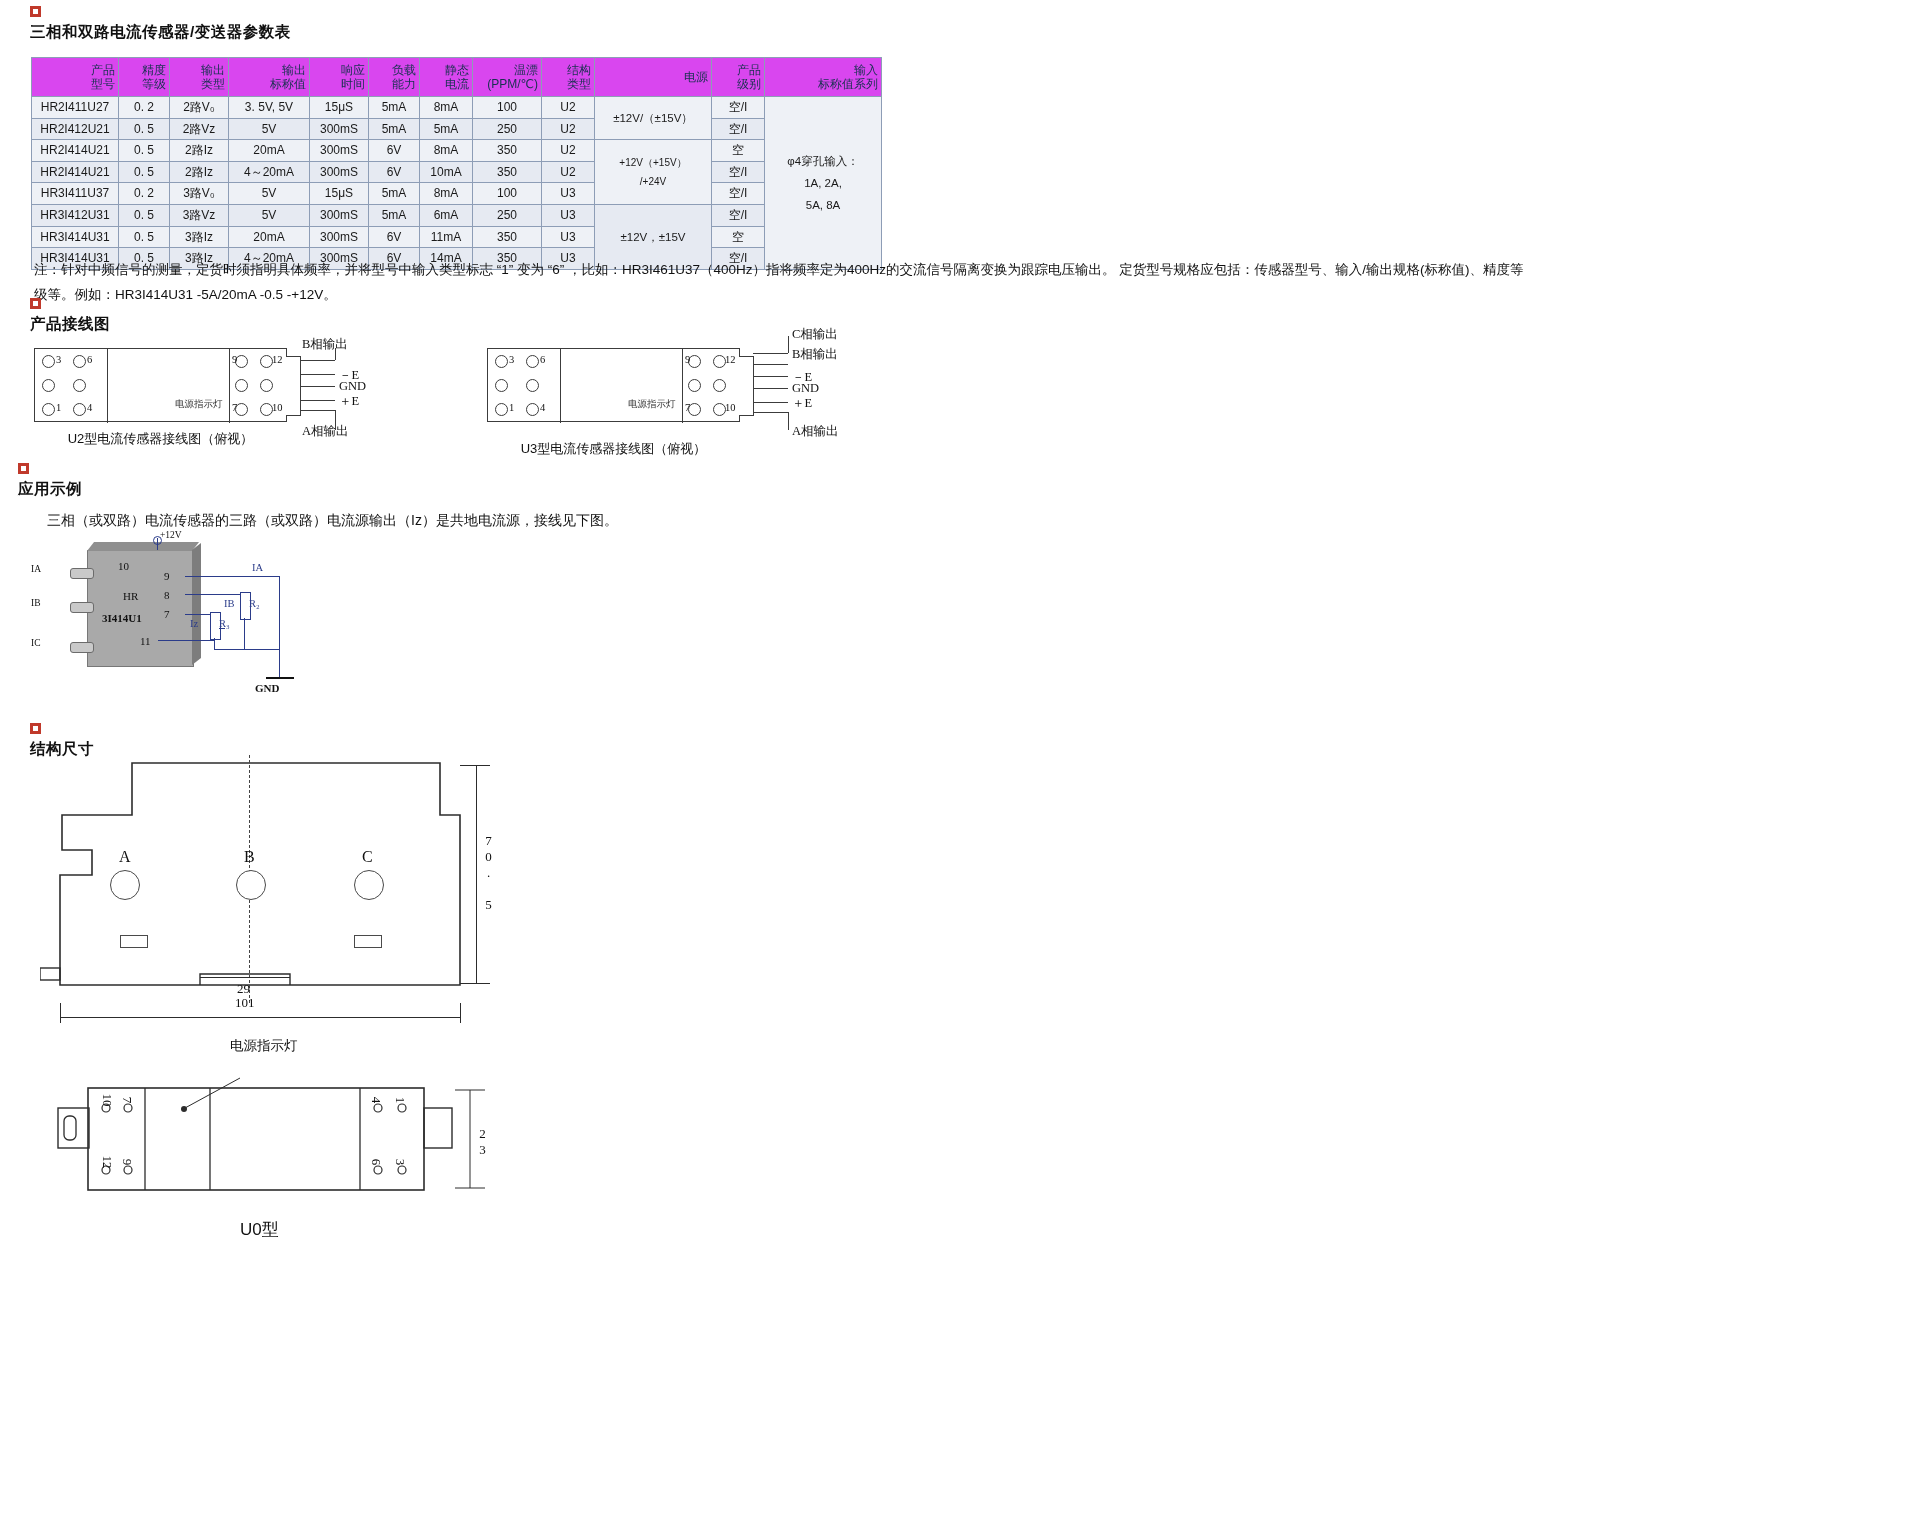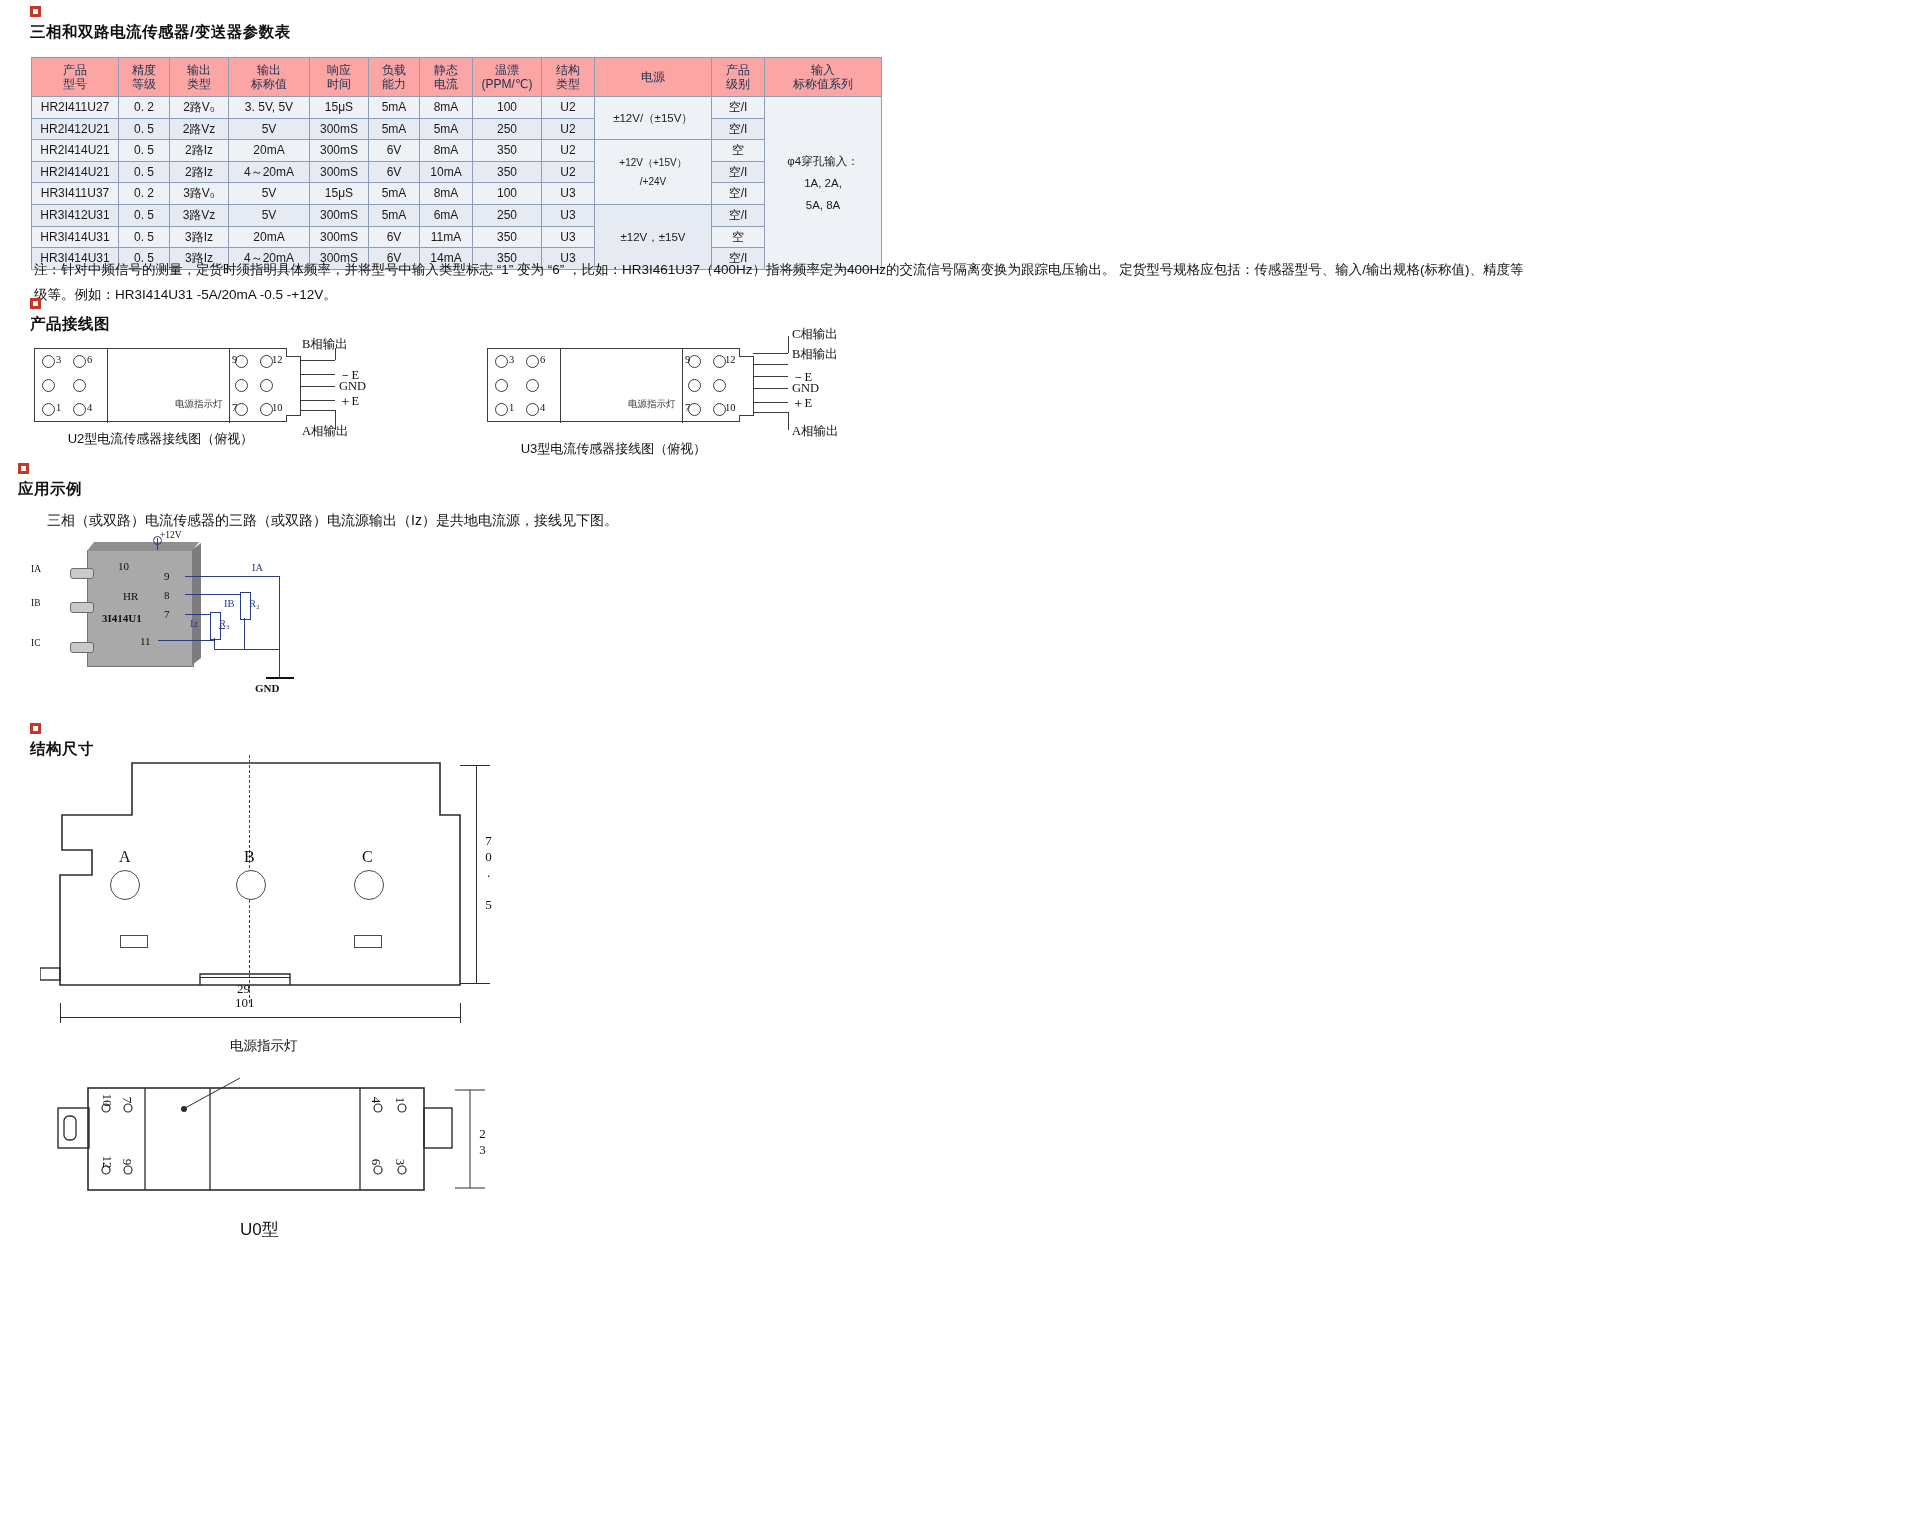--- a/index.html
+++ b/index.html
@@ -8,21 +8,21 @@
 
   
   .sec{position:absolute;}
   .bullet{width:11px;height:11px;background:#c0392b;position:relative;display:block;}
   .bullet:after{content:"";position:absolute;left:3px;top:3px;width:5px;height:5px;background:#ffffff;}
   .sec-title{font-size:15.5px;font-weight:bold;color:#111;margin-top:5px;letter-spacing:0.5px;}
 
   
   table.params{border-collapse:collapse;font-size:12px;}
   table.params td,table.params th{border:1px solid #8d9db6;text-align:center;vertical-align:middle;padding:0 3px;font-weight:normal;}
-  table.params thead td{background:#fca5a5;font-size:12px;line-height:14px;height:38px;color:#17314f;}
+  table.params thead td{background:#d946ef;font-size:12px;line-height:14px;height:38px;color:#17314f;text-align:right;}
   table.params tbody td{background:#eef1f6;height:20.6px;line-height:20.6px;}
   table.params tbody tr:nth-child(even) td{background:#e6eaf2;}
   .nw{white-space:nowrap;}
 
   .note{position:absolute;font-size:13.5px;line-height:25px;color:#111;width:1500px;}
 
   
   .wire-wrap{position:absolute;}
   .wire-cap{font-size:13px;text-align:center;margin-top:8px;color:#111;}
 

